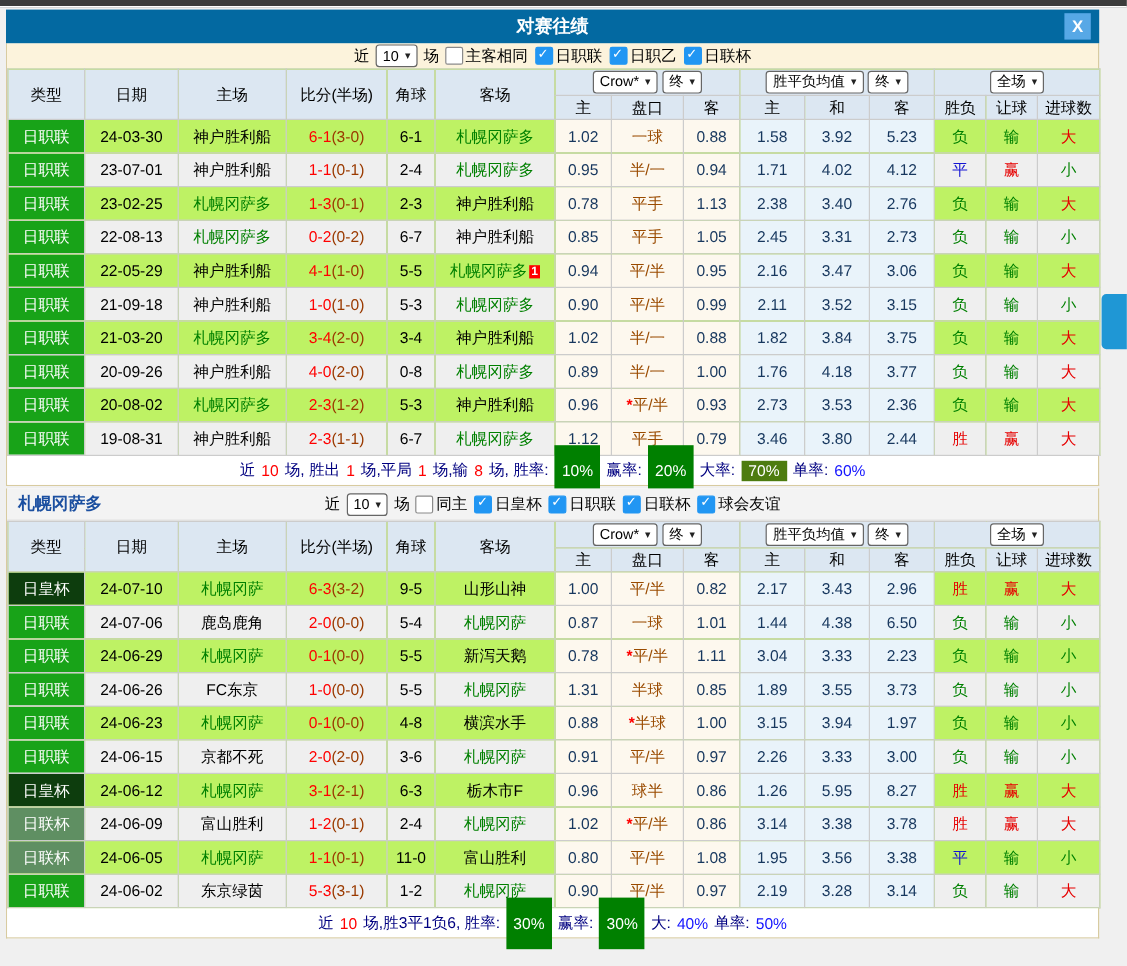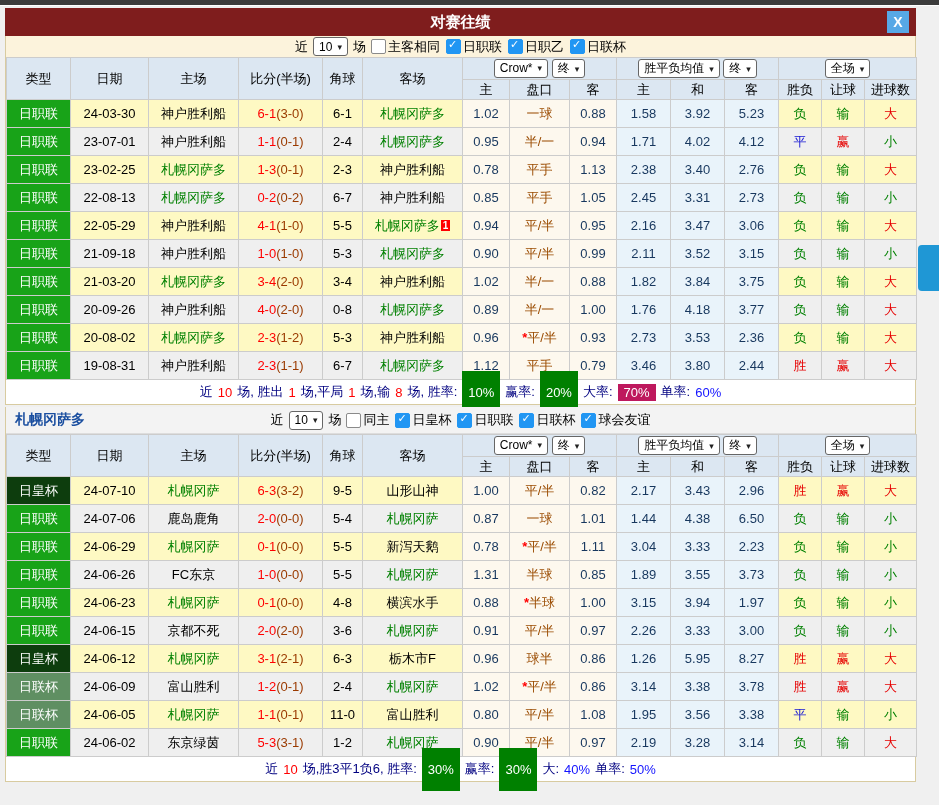--- a/index.html
+++ b/index.html
@@ -5,21 +5,21 @@
   html,body{margin:0;padding:0}
   body{
     width:939px;height:805px;overflow:hidden;position:relative;
     background:#f0f0f0;color:#000;
     font-family:"Liberation Sans","DejaVu Sans",sans-serif;font-size:13px;
   }
   .top-strip{position:absolute;left:0;top:0;width:939px;height:5px;background:#3c3c3c;border-bottom:1px solid #ffffff}
   .app{position:absolute;left:5px;top:8px;width:911px}
 
   
-  .titlebar{height:28px;background:#7f1d1d;color:#fff;display:flex;align-items:center;justify-content:center;position:relative;font-weight:bold;font-size:15px}
+  .titlebar{height:28px;background:#0369a1;color:#fff;display:flex;align-items:center;justify-content:center;position:relative;font-weight:bold;font-size:15px}
   .close-btn{position:absolute;right:7px;top:3px;width:22px;height:22px;background:#57a8e6;color:#fff;
     display:flex;align-items:center;justify-content:center;font-weight:bold;font-size:14px;cursor:pointer}
   .radio-group{display:flex;align-items:center;gap:10px;margin-left:6px;font-weight:normal;font-size:13px}
   .radio-opt{display:flex;align-items:center;gap:4px;cursor:pointer}
   .rd{width:11px;height:11px;border-radius:50%;border:2px solid #fff;background:transparent;display:inline-block}
   .rd.sel{background:#fff}
 
   .panel-body{border:1px solid #d8cba0;border-top:none;background:#fff}
 
   
@@ -30,21 +30,21 @@
 
   .select{display:inline-flex;align-items:center;gap:5px;background:#fff;border:1px solid #666;border-radius:3px;
     padding:0 5px;height:17px;font-size:12px;cursor:pointer;white-space:nowrap}
   .car{font-size:9px;color:#222}
   .cbox{display:inline-flex;align-items:center;gap:2px;cursor:pointer}
   .bx{width:13px;height:13px;border:1px solid #8a8a8a;background:#fff;border-radius:2px;display:inline-block;position:relative}
   .bx.on{background:#2196f3;border-color:#2196f3}
   .bx.on::after{content:"✓";position:absolute;left:1px;top:-2px;color:#fff;font-size:11px;font-weight:bold}
 
   
-  table{width:100%;border-collapse:collapse;table-layout:fixed;background:#fef9c3}
+  table{width:100%;border-collapse:collapse;table-layout:fixed;background:#bef264}
   th,td{border:1px solid #ccc;text-align:center;padding:0;white-space:nowrap;overflow:hidden}
   thead th{background:#dce7f2;font-weight:normal;font-size:13px}
   thead tr.selrow th{height:21px}
   thead tr.subrow th{height:19px}
   tbody td{height:27px;font-size:13px}
   tbody tr:nth-child(even){background:#efefef}
   td.crow{background:#fdf8ee;color:#17375e}
   td.avg{background:#e9f3fa;color:#17375e}
   td.c-pan{color:#9a4b00}
   td[data-name="type-badge"]{padding:0}
@@ -59,21 +59,21 @@
   .cr{color:#e60000}
   .cb{color:#1414d2}
   .st{color:#ff0000;font-weight:bold}
   .rc{background:#ff0000;color:#fff;font-size:10px;font-weight:bold;padding:0 2px;margin-left:1px;vertical-align:1px}
   .rc:empty{display:none}
 
   
   .sumbar{background:#fff;height:24px;display:flex;align-items:center;justify-content:center;gap:5px;color:#000080;font-size:13px}
   .sumbar .red{color:#ff0000}
   .badge-g{background:#008000;color:#fff;padding:14px 6px}
-  .badge-r{background:#be185d;color:#fff;padding:1px 6px}
+  .badge-r{background:#4d7c0f;color:#fff;padding:1px 6px}
   .blue{color:#1414ff}
 
   .gap{height:2px;background:#f0f0f0}
   .side-tab{position:absolute;left:918px;top:245px;width:21px;height:46px;background:#1f97d5;border-radius:4px 0 0 4px;cursor:pointer}
 </style>
 </head>
 <body>
 
 <div class="top-strip" data-name="browser-top-strip"></div>
 

